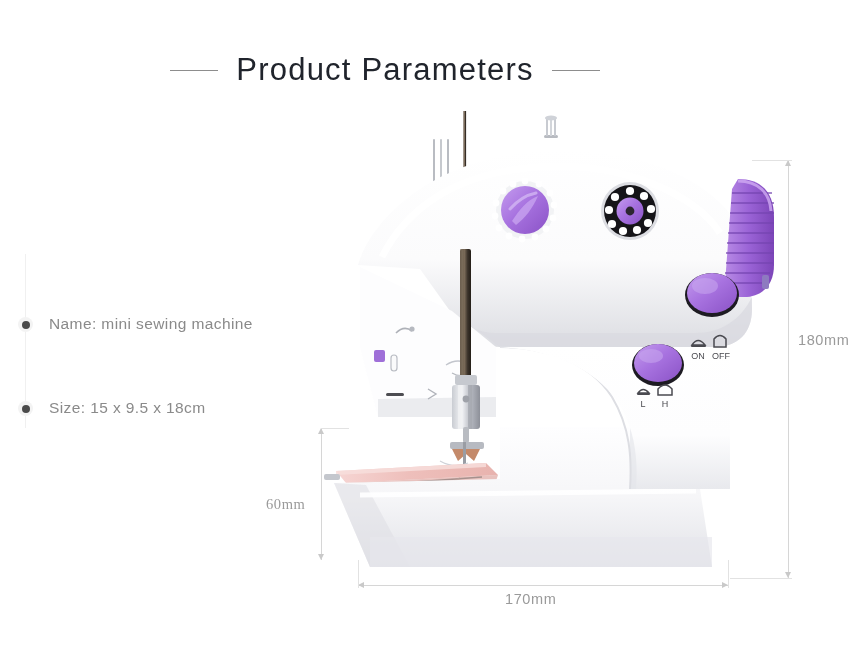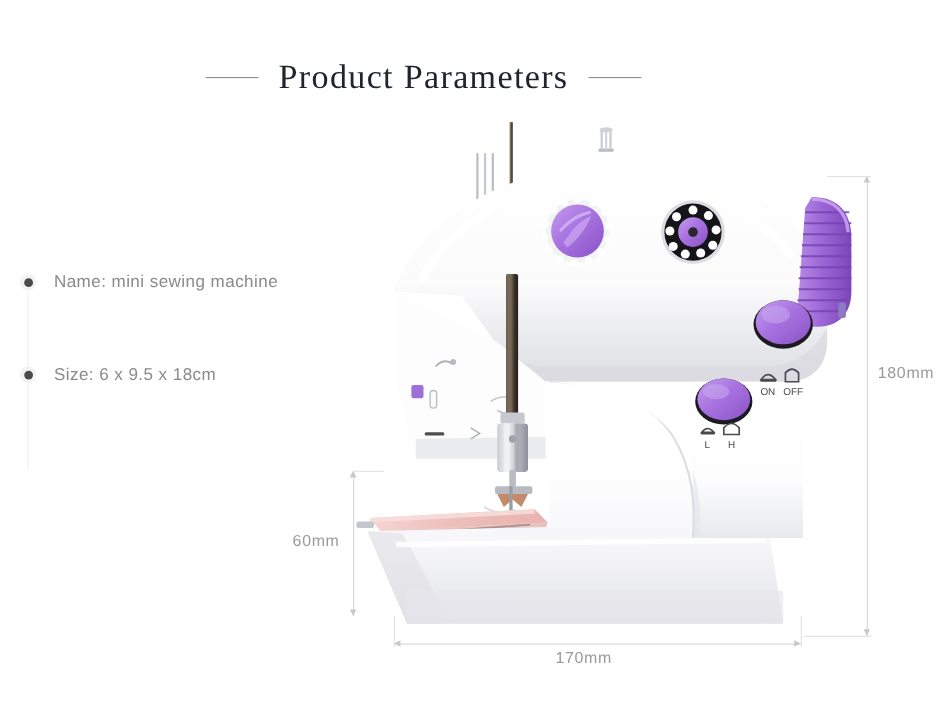--- a/index.html
+++ b/index.html
@@ -26,21 +26,21 @@
     align-items: center;
     justify-content: center;
     gap: 18px;
   }
   .title-rule {
     width: 48px;
     height: 1px;
     background: #8d8d8d;
   }
   .title-text {
-    font-family: Liberation Serif, serif;
+    font-family: Liberation Sans, sans-serif;
     font-size: 31px;
     letter-spacing: 1.2px;
     color: #20242c;
     white-space: nowrap;
   }
 
   
   .spec-list {
     position: absolute;
     left: 18px;
@@ -52,21 +52,21 @@
     left: 7px;
     top: 6px;
     width: 1px;
     height: 174px;
     background: #f0f0f0;
   }
   .spec-item {
     position: relative;
     height: 84px;
     display: flex;
-    align-items: flex-start;
+    align-items: flex-end;
   }
   .spec-bullet {
     position: relative;
     width: 15px;
     height: 15px;
     border-radius: 50%;
     background: #f3f3f3;
     flex: 0 0 auto;
     margin-top: 1px;
   }
@@ -170,21 +170,21 @@
     <div class="spec-line"></div>
 
     <div class="spec-item">
       <span class="spec-bullet"></span>
       <span class="spec-text">Name: mini sewing machine</span>
     </div>
 
 
     <div class="spec-item">
       <span class="spec-bullet"></span>
-      <span class="spec-text">Size: 6 x 9.5 x 18cm</span>
+      <span class="spec-text">Size: 15 x 9.5 x 18cm</span>
     </div>
   </div>
 
   <div class="product">
     <svg width="480" height="480" viewBox="0 0 480 480" xmlns="http://www.w3.org/2000/svg">
       <defs>
         <linearGradient id="bodyGrad" x1="0" y1="0" x2="0" y2="1">
           <stop offset="0%" stop-color="#ffffff"></stop>
           <stop offset="62%" stop-color="#fdfdfe"></stop>
           <stop offset="100%" stop-color="#e8e9ed"></stop>
@@ -397,21 +397,21 @@
       <rect x="462" y="178" width="7" height="14" rx="2" fill="#8e7ac0"></rect>
     </svg>
   </div>
 
   <div class="dim-v" style="left:788px; top:160px; height:418px;"></div>
   <div class="dim-label" style="left:798px; top:332px;">180mm</div>
   <div class="tick" style="left:752px; top:160px; width:40px; height:1px;"></div>
   <div class="tick" style="left:730px; top:578px; width:62px; height:1px;"></div>
 
   <div class="dim-v" style="left:321px; top:428px; height:132px;"></div>
-  <div class="dim-label" style="left:266px; top:484px;">60mm</div>
+  <div class="dim-label" style="left:266px; top:496px;font-family:Liberation Serif, serif;">60mm</div>
   <div class="tick" style="left:321px; top:428px; width:28px; height:1px;"></div>
 
   <div class="dim-h" style="left:358px; top:585px; width:370px;"></div>
   <div class="dim-label" style="left:505px; top:591px;">170mm</div>
   <div class="tick" style="left:358px; top:560px; width:1px; height:28px;"></div>
   <div class="tick" style="left:728px; top:560px; width:1px; height:28px;"></div>
 
 </div>
 
 </body></html>

